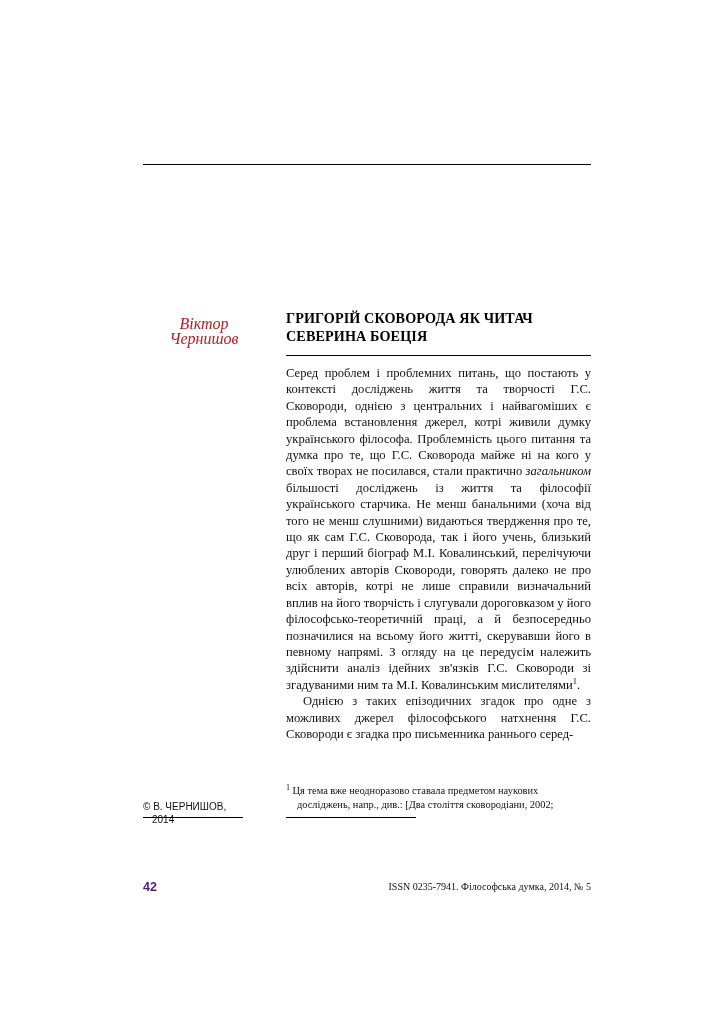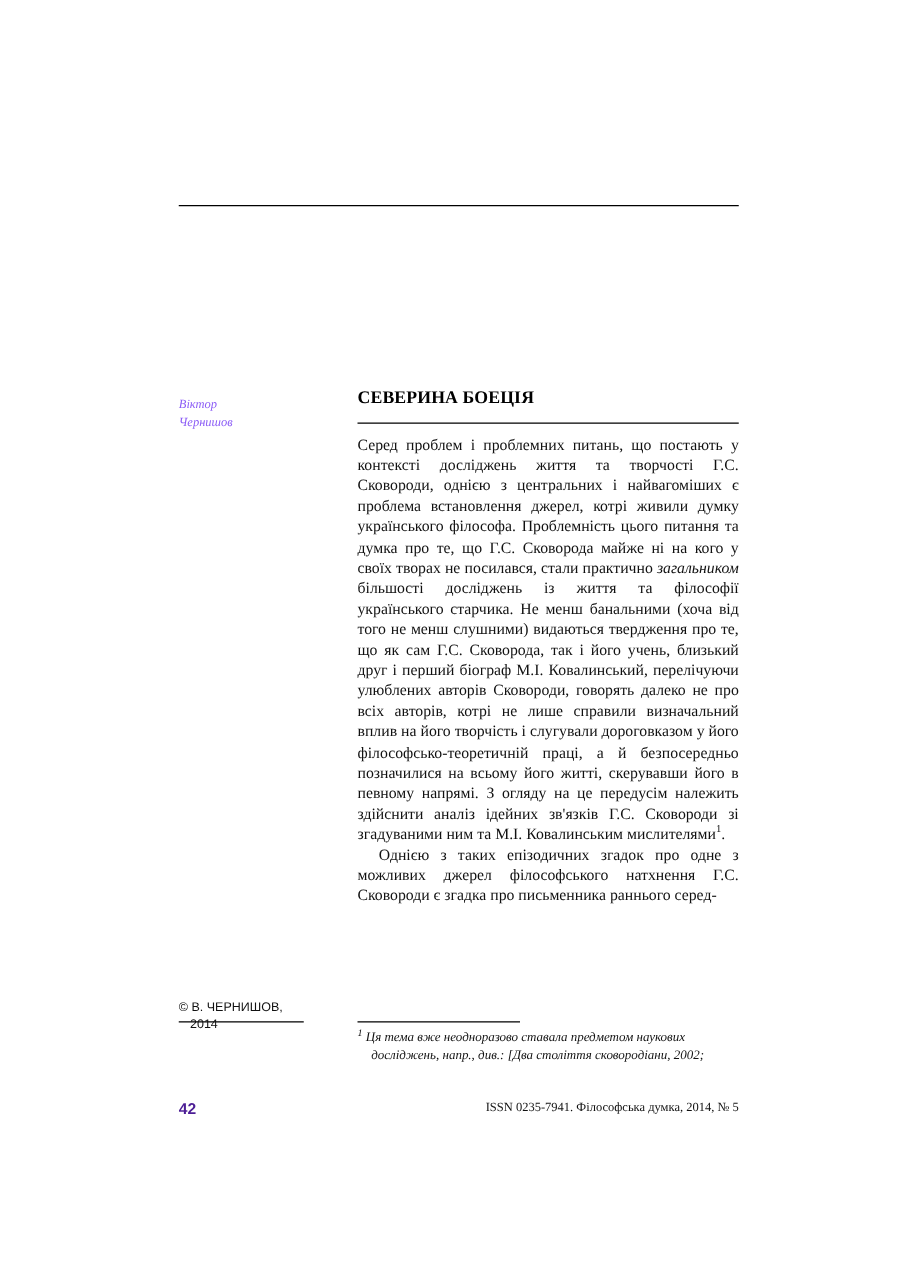--- a/index.html
+++ b/index.html
@@ -35,23 +35,24 @@
     top: 310px;
     width: 448px;
   }
   .author-block {
     position: absolute;
     left: 0;
     top: 6px;
     width: 122px;
     font-family: "Liberation Serif", serif;
     font-style: italic;
-    font-size: 10px;
+    font-size: 16px;
     line-height: 15px;
-    color: #8b5cf6;
+    color: #b91c1c;
+    text-align: center;
   }
   .author-line {
     display: block;
   }
   .article {
     position: absolute;
     left: 143px;
     top: 0;
     width: 305px;
   }
@@ -98,28 +99,27 @@
     position: absolute;
     left: 286px;
     top: 817px;
     width: 130px;
     height: 1px;
     background: #000;
   }
   .footnote {
     position: absolute;
     left: 286px;
-    top: 824px;
+    top: 784px;
     width: 305px;
     font-family: "Liberation Serif", serif;
     font-size: 10.4px;
     line-height: 13.6px;
     text-align: justify;
     color: #111;
-    font-style: italic;
   }
   .footnote .fn-marker {
     font-size: 8px;
     vertical-align: super;
     line-height: 0;
   }
   .footnote .fn-body {
     display: inline;
   }
   .footnote .fn-cont {
@@ -178,20 +178,21 @@
 
   <div class="content">
 
     <div class="author-block">
       <span class="author-line">Віктор</span>
       <span class="author-line">Чернишов</span>
     </div>
 
     <div class="article">
       <h1 class="title">
+        <span class="ln">ГРИГОРІЙ СКОВОРОДА ЯК ЧИТАЧ</span>
         <span class="ln">СЕВЕРИНА БОЕЦІЯ</span>
       </h1>
       <div class="title-rule"></div>
 
       <div class="body-text">
         <p><span>Серед проблем і проблемних питань, що постають у контексті досліджень життя та творчості Г.С. Сковороди, однією з центральних і найвагоміших є проблема встановлення джерел, котрі живили думку українського філософа. Проблемність цього питання та думка про те, що Г.С. Сковорода майже ні на кого у своїх творах не посилався, стали практично </span><i>загальником</i><span> більшості досліджень із життя та філософії українського старчика. Не менш банальними (хоча від того не менш слушними) видаються твердження про те, що як сам Г.С. Сковорода, так і його учень, близький друг і перший біограф М.І. Ковалинський, перелічуючи улюблених авторів Сковороди, говорять далеко не про всіх авторів, котрі не лише справили визначальний вплив на його творчість і слугували дороговказом у його філософсько-теоретичній праці, а й безпосередньо позначилися на всьому його житті, скерувавши його в певному напрямі. З огляду на це передусім належить здійснити аналіз ідейних зв'язків Г.С. Сковороди зі згадуваними ним та М.І. Ковалинським мислителями</span><sup>1</sup><span>.</span></p>
         <p class="indent">Однією з таких епізодичних згадок про одне з можливих джерел філософського натхнення Г.С. Сковороди є згадка про письменника раннього серед-</p>
       </div>
     </div>
 

